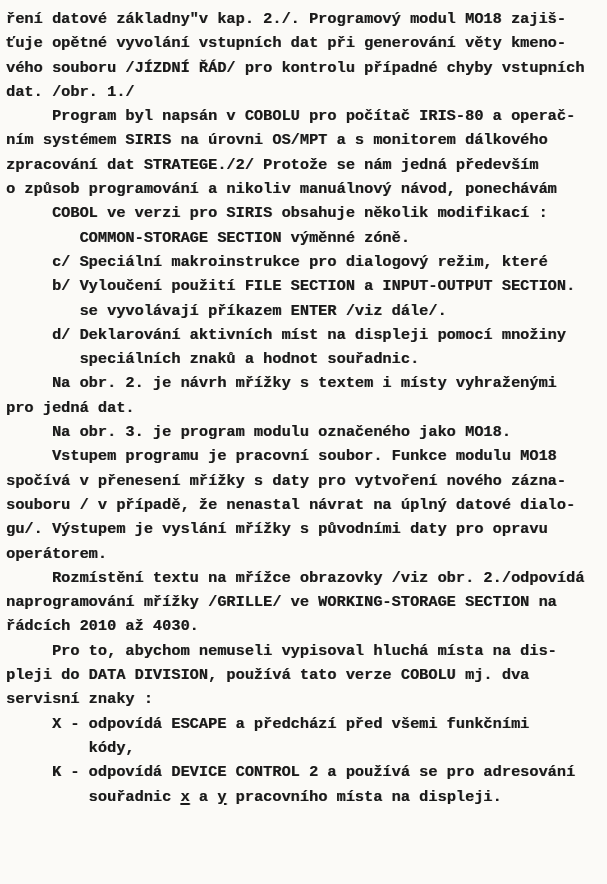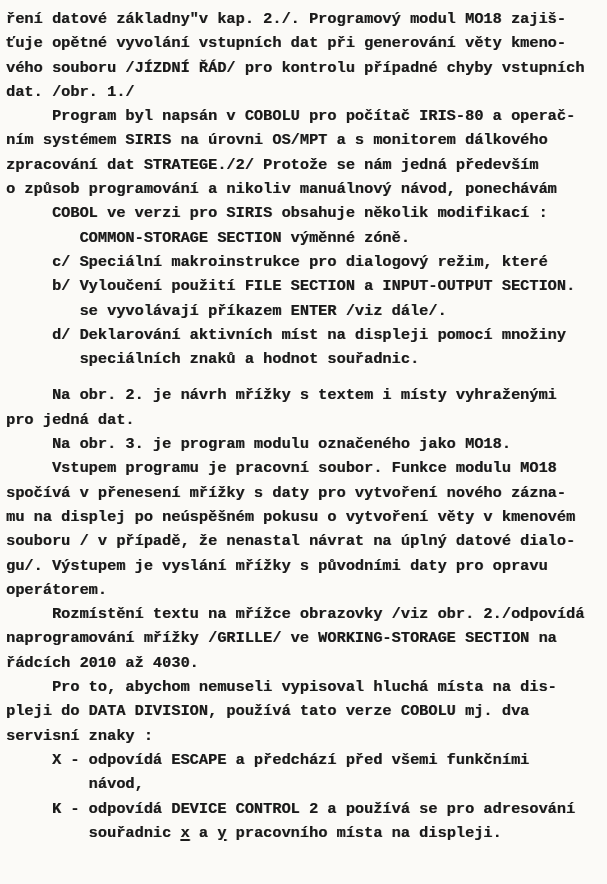--- a/index.html
+++ b/index.html
@@ -24,21 +24,21 @@
     white-space: pre;
     font-family: "Liberation Mono", "DejaVu Sans Mono", monospace;
     font-weight: bold;
     font-size: 15.3px;
     line-height: 24.3px;
     color: var(--ink, #1a1a1a);
     text-shadow: 0.5px 0 0 rgba(25,25,25,0.55);
     letter-spacing: 0;
   }
   .doc-lines .line.gap {
-    margin-top: 12px;
+    margin-top: 0;
   }
   .u {
     text-decoration: underline;
     text-underline-offset: 2px;
     text-decoration-thickness: 1.5px;
   }
 </style>
 </head>
 <body>
 
@@ -57,28 +57,27 @@
       <div class="line"><span>     c/ Speciální makroinstrukce pro dialogový režim, které</span></div>
       <div class="line"><span>     b/ Vyloučení použití FILE SECTION a INPUT-OUTPUT SECTION.</span></div>
       <div class="line"><span>        se vyvolávají příkazem ENTER /viz dále/.</span></div>
       <div class="line"><span>     d/ Deklarování aktivních míst na displeji pomocí množiny</span></div>
       <div class="line"><span>        speciálních znaků a hodnot souřadnic.</span></div>
       <div class="line gap"><span>     Na obr. 2. je návrh mřížky s textem i místy vyhraženými</span></div>
       <div class="line"><span>pro jedná dat.</span></div>
       <div class="line"><span>     Na obr. 3. je program modulu označeného jako MO18.</span></div>
       <div class="line"><span>     Vstupem programu je pracovní soubor. Funkce modulu MO18</span></div>
       <div class="line"><span>spočívá v přenesení mřížky s daty pro vytvoření nového zázna-</span></div>
-      <div class="line"><span>mu na displej po neúspěšném pokusu o vytvoření věty v kmenovém</span></div>
       <div class="line"><span>souboru / v případě, že nenastal návrat na úplný datové dialo-</span></div>
       <div class="line"><span>gu/. Výstupem je vyslání mřížky s původními daty pro opravu</span></div>
       <div class="line"><span>operátorem.</span></div>
       <div class="line"><span>     Rozmístění textu na mřížce obrazovky /viz obr. 2./odpovídá</span></div>
       <div class="line"><span>naprogramování mřížky /GRILLE/ ve WORKING-STORAGE SECTION na</span></div>
       <div class="line"><span>řádcích 2010 až 4030.</span></div>
       <div class="line"><span>     Pro to, abychom nemuseli vypisoval hluchá místa na dis-</span></div>
       <div class="line"><span>pleji do DATA DIVISION, používá tato verze COBOLU mj. dva</span></div>
       <div class="line"><span>servisní znaky :</span></div>
       <div class="line"><span>     X - odpovídá ESCAPE a předchází před všemi funkčními</span></div>
-      <div class="line"><span>         návod,</span></div>
+      <div class="line"><span>         kódy,</span></div>
       <div class="line"><span>     K - odpovídá DEVICE CONTROL 2 a používá se pro adresování</span></div>
       <div class="line"><span>         souřadnic </span><span class="u">x</span><span> a </span><span class="u">y</span><span> pracovního místa na displeji.</span></div>
     </div>
 </div>
 
 </body></html>

